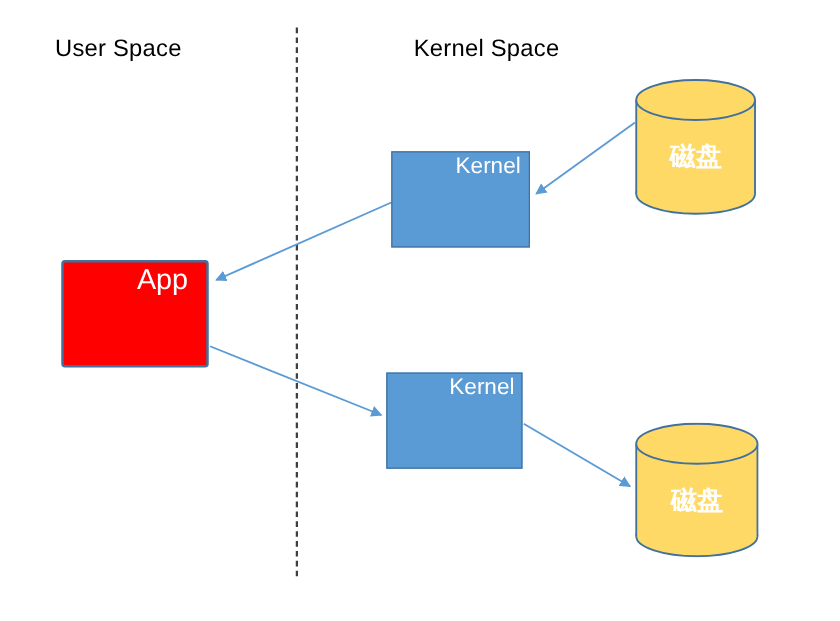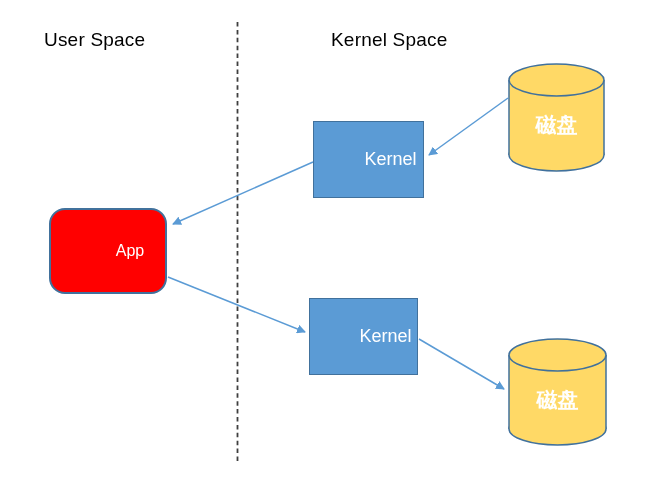--- a/index.html
+++ b/index.html
@@ -18,32 +18,32 @@
     font-weight: 400;
     letter-spacing: 0.2px;
     white-space: nowrap;
   }
   .label-user   { left: 44px;  top: 29px; }
   .label-kernel { left: 331px; top: 29px; }
 
   .node {
     position: absolute;
     display: flex;
-    align-items: center;
+    align-items: flex-start;
     justify-content: center;
     color: #ffffff;
     box-sizing: border-box;
     padding-left: 44px;
   }
   .node-app {
     left: 49px; top: 208px; width: 118px; height: 86px;
     background: #ff0000;
     border: 2px solid #41719C;
-    border-radius: 16px;
-    font-size: 16px;
+    border-radius: 3px;
+    font-size: 23px;
   }
   .node-kernel {
     background: #5B9BD5;
     border: 1.5px solid #41719C;
     font-size: 18px;
   }
   .node-kernel-top    { left: 313px; top: 121px; width: 111px; height: 77px; }
   .node-kernel-bottom { left: 309px; top: 298px; width: 109px; height: 77px; }
 
   .cylinder {

